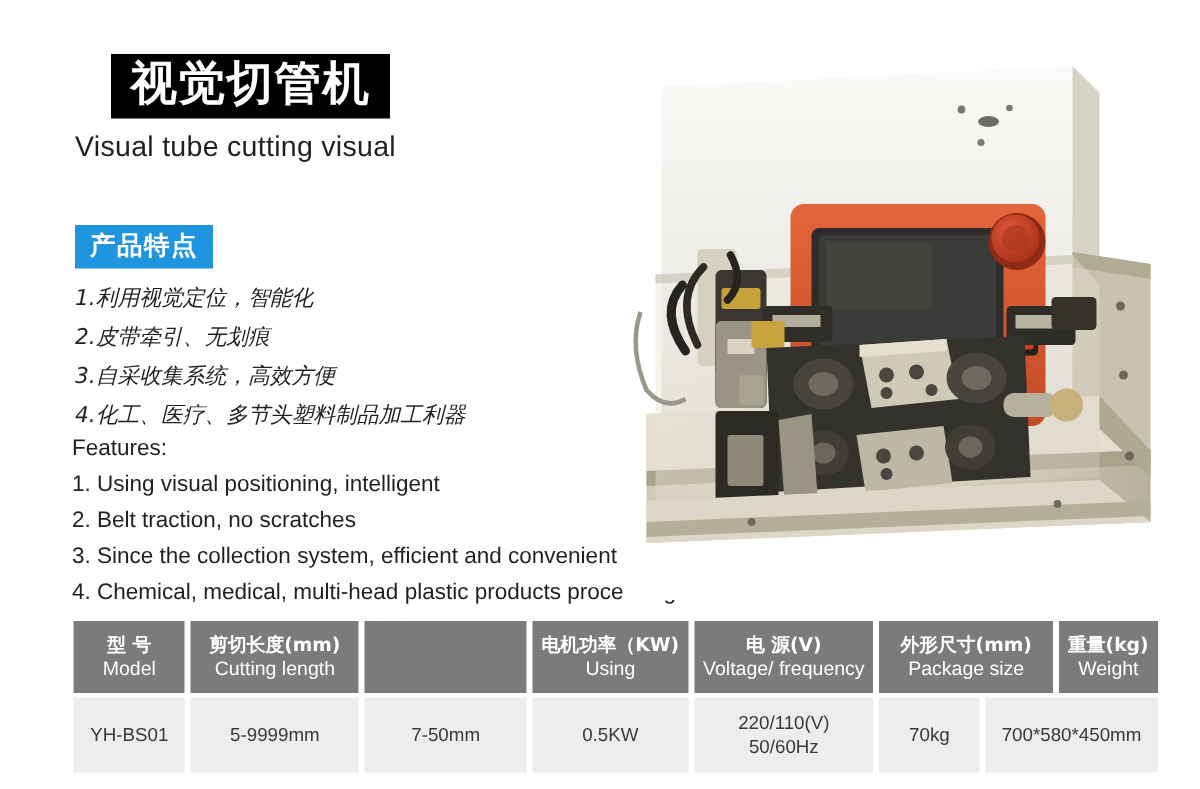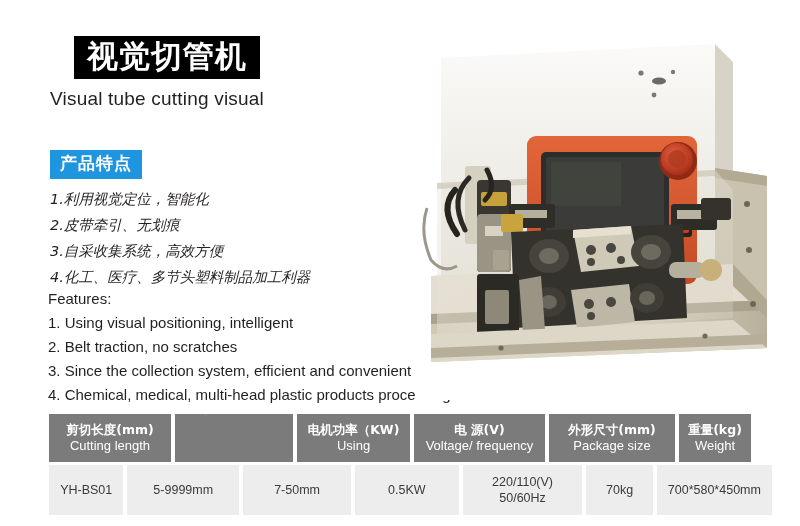--- a/index.html
+++ b/index.html
@@ -120,20 +120,24 @@
   <ul class="en-list">
     <li>1. Using visual positioning, intelligent</li>
     <li>2. Belt traction, no scratches</li>
     <li>3. Since the collection system, efficient and convenient</li>
     <li>4. Chemical, medical, multi-head plastic products processing tools</li>
   </ul>
 
   <div class="spec-table">
 
     <div class="trow head">
+      <div class="cell c0">
+        <div class="cn">型 号</div>
+        <div class="en">Model</div>
+      </div>
       <div class="cell c1">
         <div class="cn">剪切长度(mm)</div>
         <div class="en">Cutting length</div>
       </div>
       <div class="cell c2">
         <div class="cn">剪切直径(mm)</div>
         <div class="en">Weight width</div>
       </div>
       <div class="cell c3">
         <div class="cn">电机功率（KW)</div>

